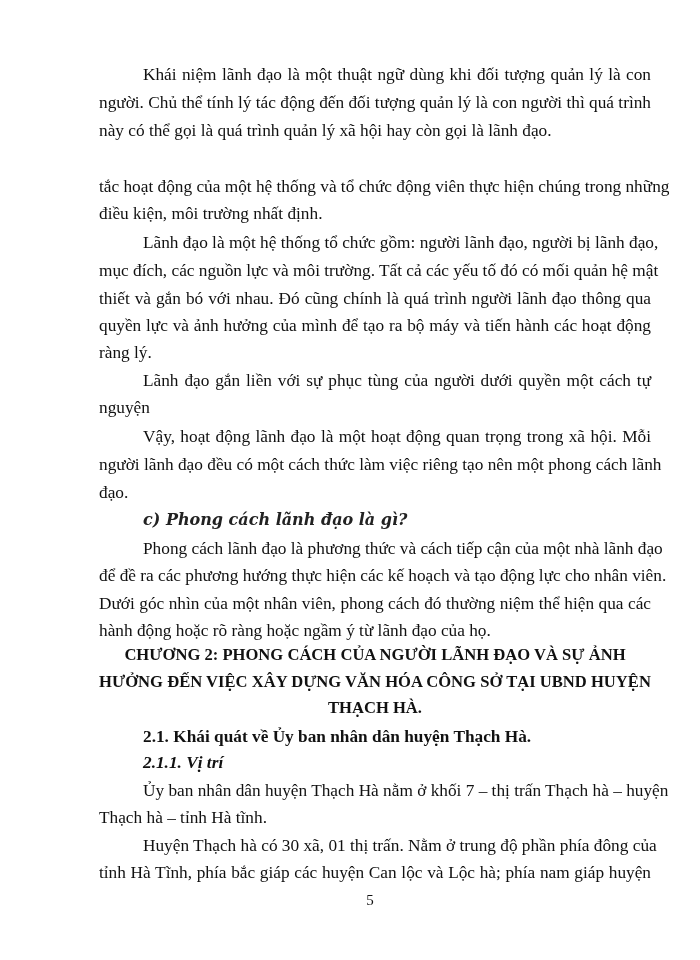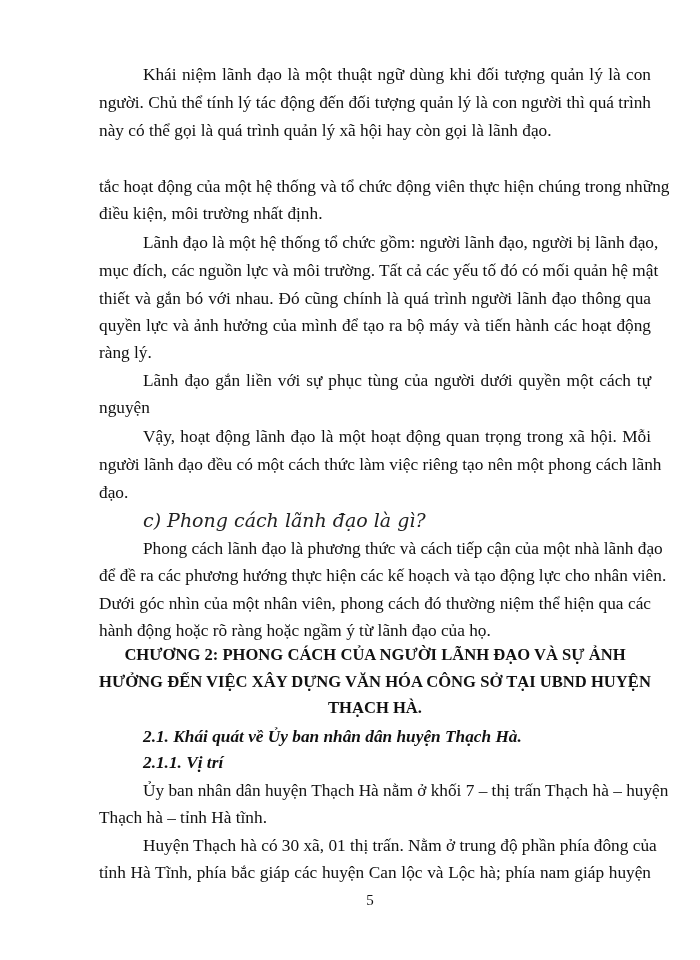--- a/index.html
+++ b/index.html
@@ -35,36 +35,36 @@
   .line.indent {
     left: 143px;
     width: 508px;
   }
   .line.last {
     text-align-last: left;
   }
   .line.italic-heading {
     font-family: "DejaVu Serif", serif;
     font-style: italic;
-    font-size: 19px;
+    font-size: 16px;
     color: #222;
     text-align-last: left;
+    font-weight: bold;
   }
   .line.chapter {
     font-weight: bold;
     font-size: 16.6px;
     text-align: left;
     text-align-last: center;
     left: 97px;
     width: 556px;
   }
   .line.h2 {
     font-weight: bold;
     text-align-last: left;
-    font-style: italic;
   }
   .line.h3 {
     font-weight: bold;
     font-style: italic;
     text-align-last: left;
   }
   .page-number {
     position: absolute;
     left: 340px;
     width: 60px;

